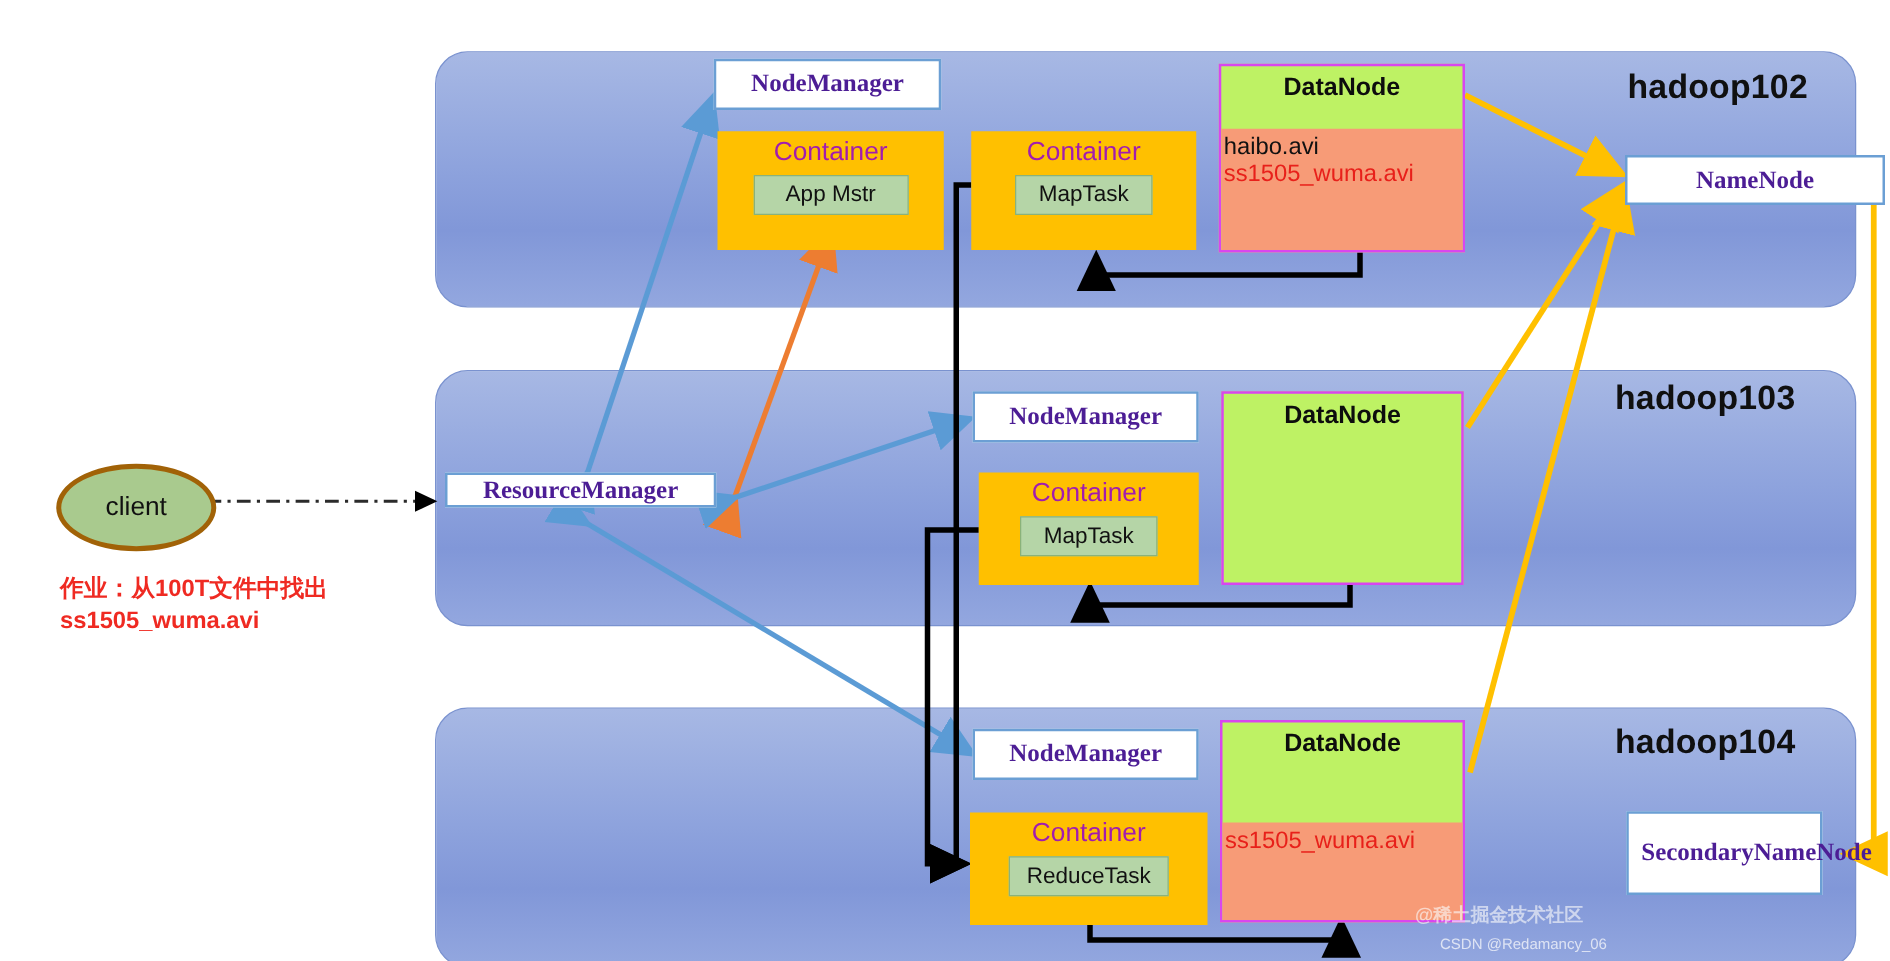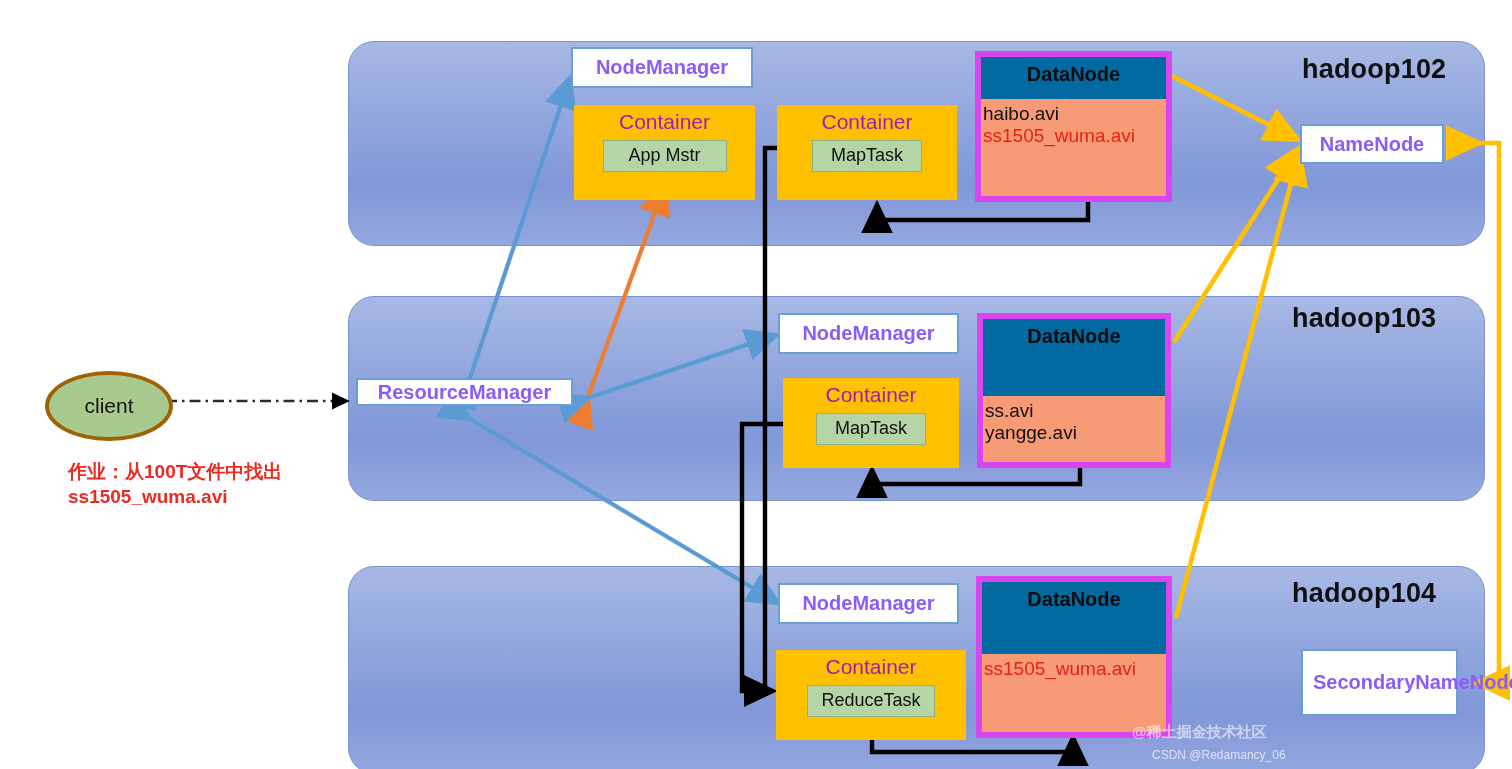--- a/index.html
+++ b/index.html
@@ -24,22 +24,23 @@
     white-space:nowrap;
   }
 
   
   .wbox{
     position:absolute;
     background:#ffffff;
     border:2px solid #6b9fd4;
     box-sizing:border-box;
     display:flex;align-items:center;justify-content:center;
-    font-weight:bold;font-size:20px;color:#8b5cf6;
+    font-weight:bold;font-size:20px;color:#4c1d95;
     text-align:center;
+    font-family:Liberation Serif, serif;
   }
   .wbox.multiline{align-items:center;justify-content:flex-start;padding:0 10px;text-align:left;line-height:1.18;}
 
   
   .container-box{
     position:absolute;
     background:#ffc000;
     box-sizing:border-box;
     padding-top:5px;
   }
@@ -52,23 +53,23 @@
     border:1px solid #8ab27a;
     box-sizing:border-box;
     text-align:center;
     font-size:18px;color:#111;
     padding:4px 0 5px 0;
   }
 
   
   .dn{
     position:absolute;
-    border:6px solid #d946ef;
-    box-sizing:border-box;
-    background:#0369a1;
+    border:2px solid #d946ef;
+    box-sizing:border-box;
+    background:#bef264;
   }
   .dn-title{
     text-align:center;font-weight:bold;font-size:20px;color:#0d0d0d;
     padding-top:6px;
   }
   .dn-files{
     position:absolute;left:0;right:0;bottom:0;
     background:#f79b77;
     box-sizing:border-box;
     padding:4px 7px 6px 2px;
@@ -174,21 +175,21 @@
     <polyline points="872,740 872,752 1073,752 1073,738" fill="none" stroke="#000" stroke-width="4.4" marker-end="url(#ah-black)"></polyline>
 
     <polyline points="777,148 765,148 765,691 772,691" fill="none" stroke="#000" stroke-width="4.4" marker-end="url(#ah-black)"></polyline>
 
     <polyline points="783,424 742,424 742,691 772,691" fill="none" stroke="#000" stroke-width="4.4" marker-end="url(#ah-black)"></polyline>
   </svg>
 
   <div class="client" style="left:45px;top:371px;width:120px;height:62px;">
     <span>client</span>
   </div>
-  <div class="job-note" style="left:48px;top:460px;width:290px;margin-left:20px;">作业：从100T文件中找出
+  <div class="job-note" style="left:48px;top:460px;width:290px;">作业：从100T文件中找出
 ss1505_wuma.avi</div>
 
   <div class="wbox" style="left:571px;top:47px;width:182px;height:41px;">
     <span>NodeManager</span>
   </div>
 
   <div class="container-box" style="left:574px;top:105px;width:181px;height:95px;">
     <div class="container-title">Container</div>
     <div class="task" style="width:124px;">App Mstr</div>
   </div>
@@ -199,43 +200,39 @@
   </div>
 
   <div class="dn" style="left:975px;top:51px;width:197px;height:151px;">
     <div class="dn-title">DataNode</div>
     <div class="dn-files" style="height:97px;">
       <div>haibo.avi</div>
       <div class="f-red">ss1505_wuma.avi</div>
     </div>
   </div>
 
-  <div class="wbox" style="left:1300px;top:124px;width:144px;height:40px;">
+  <div class="wbox" style="left:1300px;top:124px;width:208px;height:40px;">
     <span>NameNode</span>
   </div>
 
   <div class="wbox" style="left:356px;top:378px;width:217px;height:28px;">
     <span>ResourceManager</span>
   </div>
 
   <div class="wbox" style="left:778px;top:313px;width:181px;height:41px;">
     <span>NodeManager</span>
   </div>
 
   <div class="container-box" style="left:783px;top:378px;width:176px;height:90px;">
     <div class="container-title">Container</div>
     <div class="task" style="width:110px;">MapTask</div>
   </div>
 
   <div class="dn" style="left:977px;top:313px;width:194px;height:155px;">
     <div class="dn-title">DataNode</div>
-    <div class="dn-files" style="height:66px;">
-      <div>ss.avi</div>
-      <div>yangge.avi</div>
-    </div>
   </div>
 
   <div class="wbox" style="left:778px;top:583px;width:181px;height:41px;">
     <span>NodeManager</span>
   </div>
 
   <div class="container-box" style="left:776px;top:650px;width:190px;height:90px;">
     <div class="container-title">Container</div>
     <div class="task" style="width:128px;">ReduceTask</div>
   </div>

